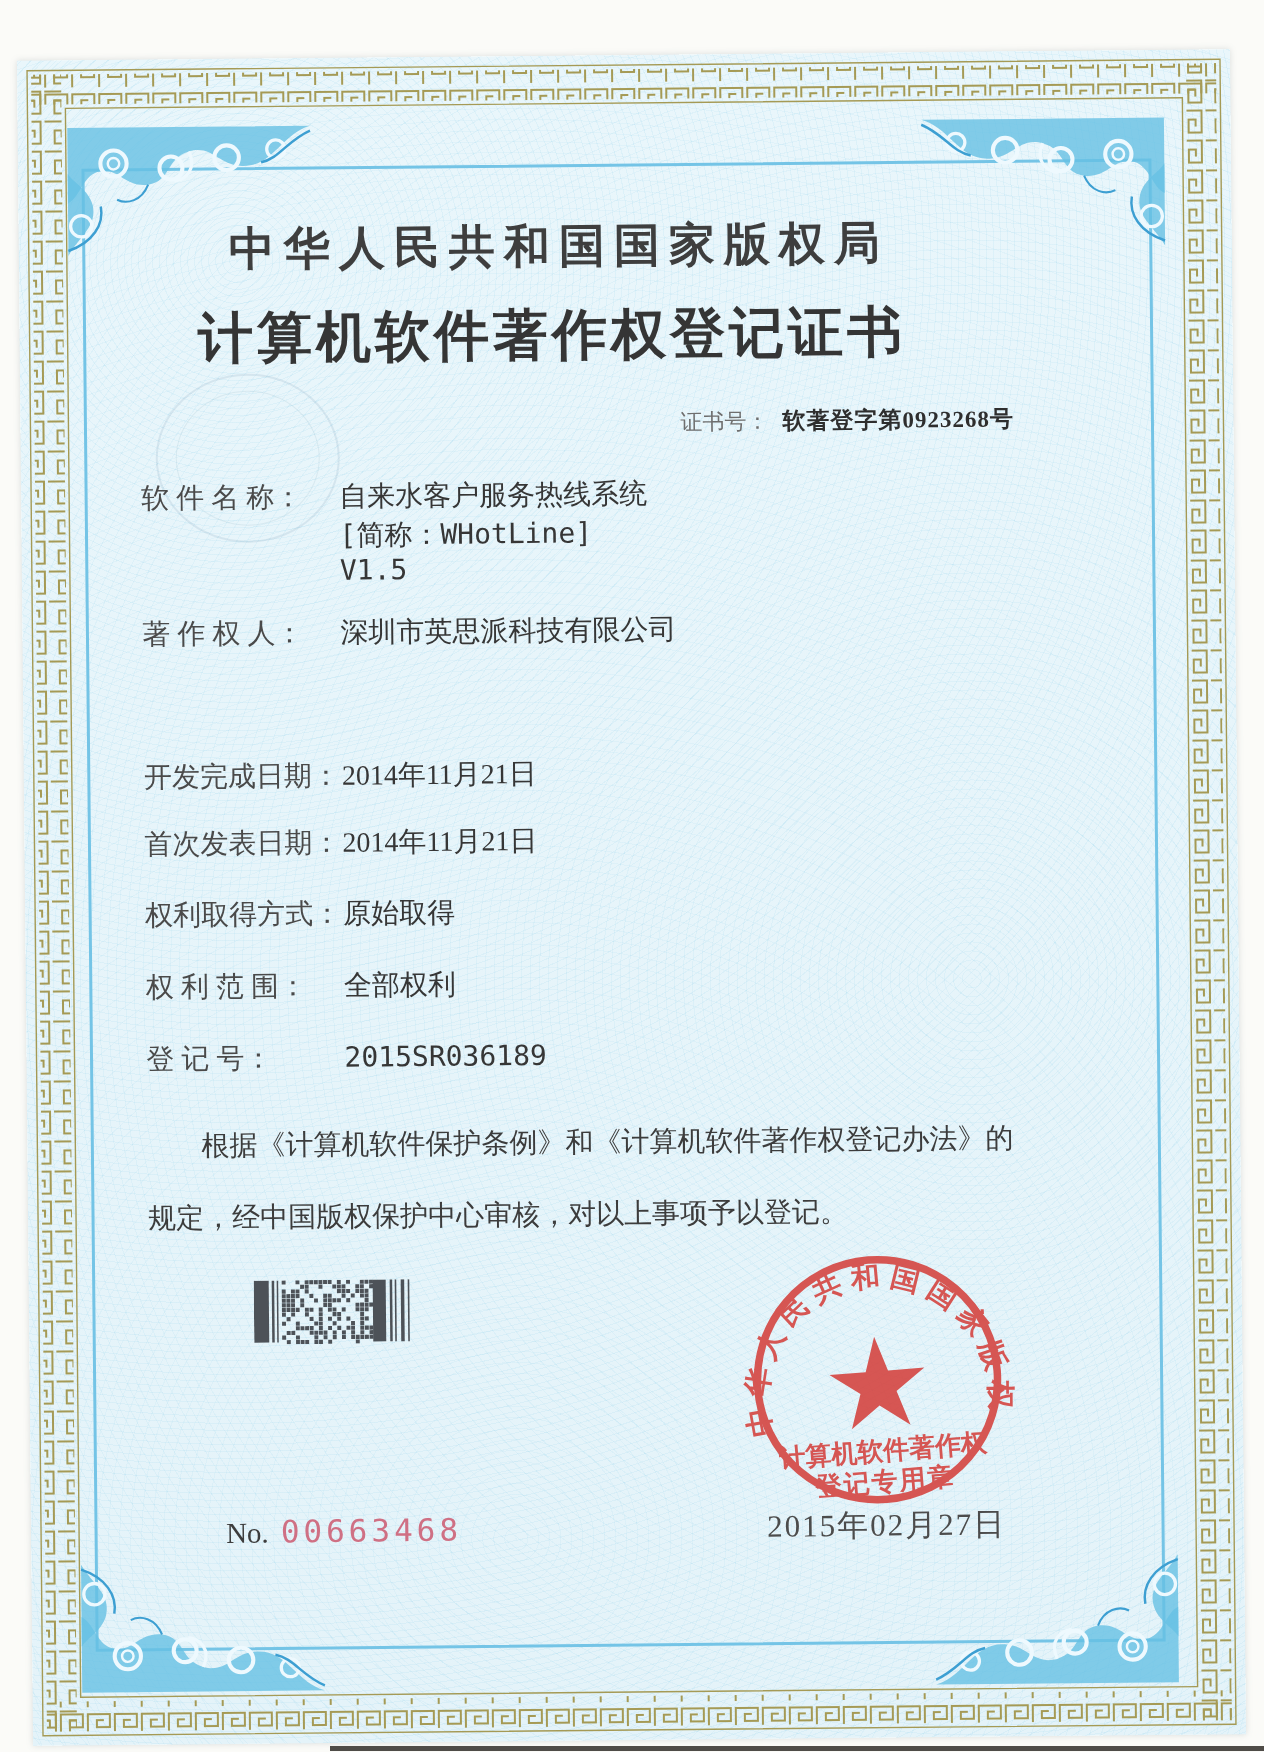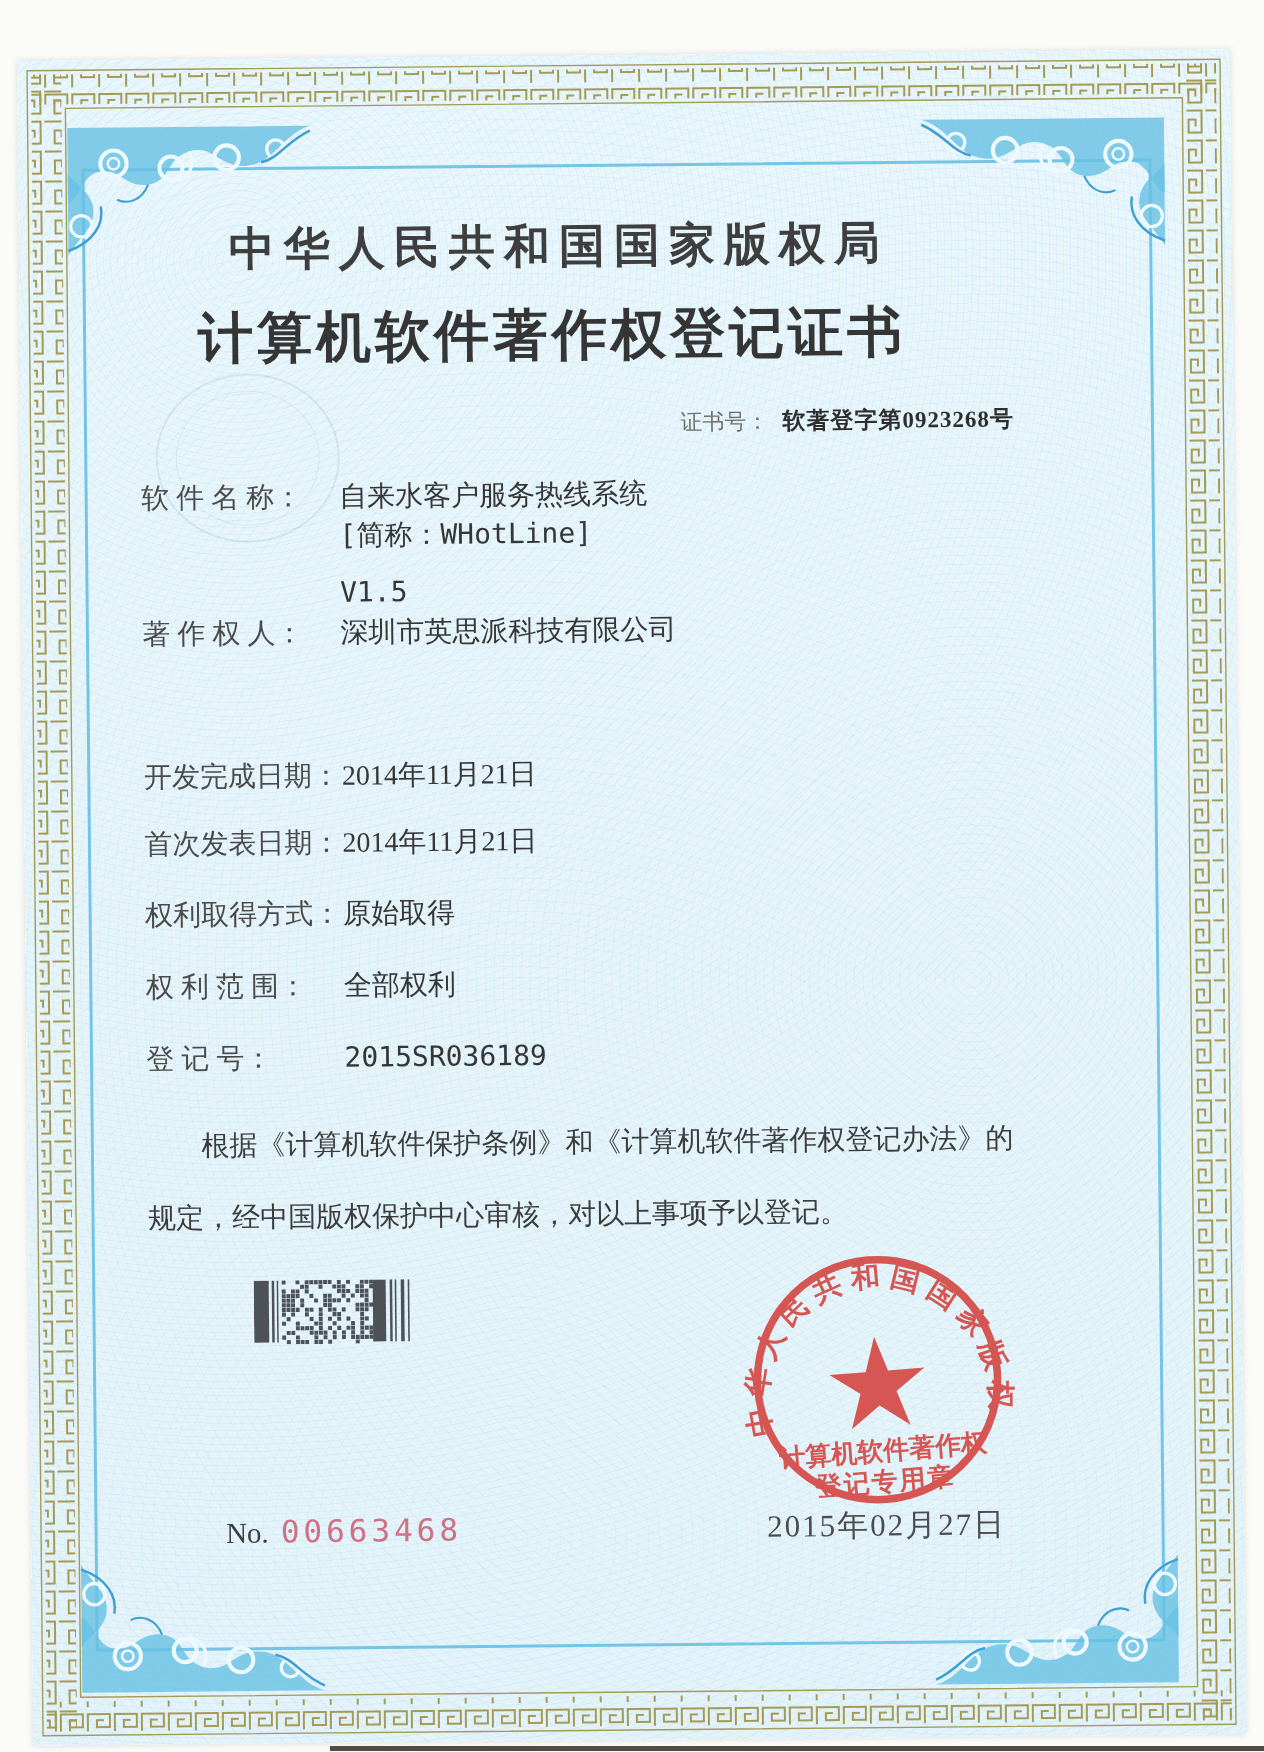--- a/index.html
+++ b/index.html
@@ -90,21 +90,21 @@
   <div class="t title">中华人民共和国国家版权局</div>
   <div class="t subtitle">计算机软件著作权登记证书</div>
   <div class="t certno">
     <span>证书号：</span><b>软著登字第0923268号</b>
   </div>
 
   <div class="row" style="top:420px">
     <span class="lab">软  件  名  称：</span><span class="val">自来水客户服务热线系统</span>
   </div>
   <div class="nameExtra mono" style="top:459px">[简称：WHotLine]</div>
-  <div class="nameExtra mono" style="top:518px">V1.5</div>
+  <div class="nameExtra mono" style="top:496px">V1.5</div>
 
   <div class="row" style="top:556px">
     <span class="lab">著  作  权  人：</span><span class="val">深圳市英思派科技有限公司</span>
   </div>
   <div class="row" style="top:699px">
     <span class="lab">开发完成日期：</span><span class="val">2014年11月21日</span>
   </div>
   <div class="row" style="top:766px">
     <span class="lab">首次发表日期：</span><span class="val">2014年11月21日</span>
   </div>

